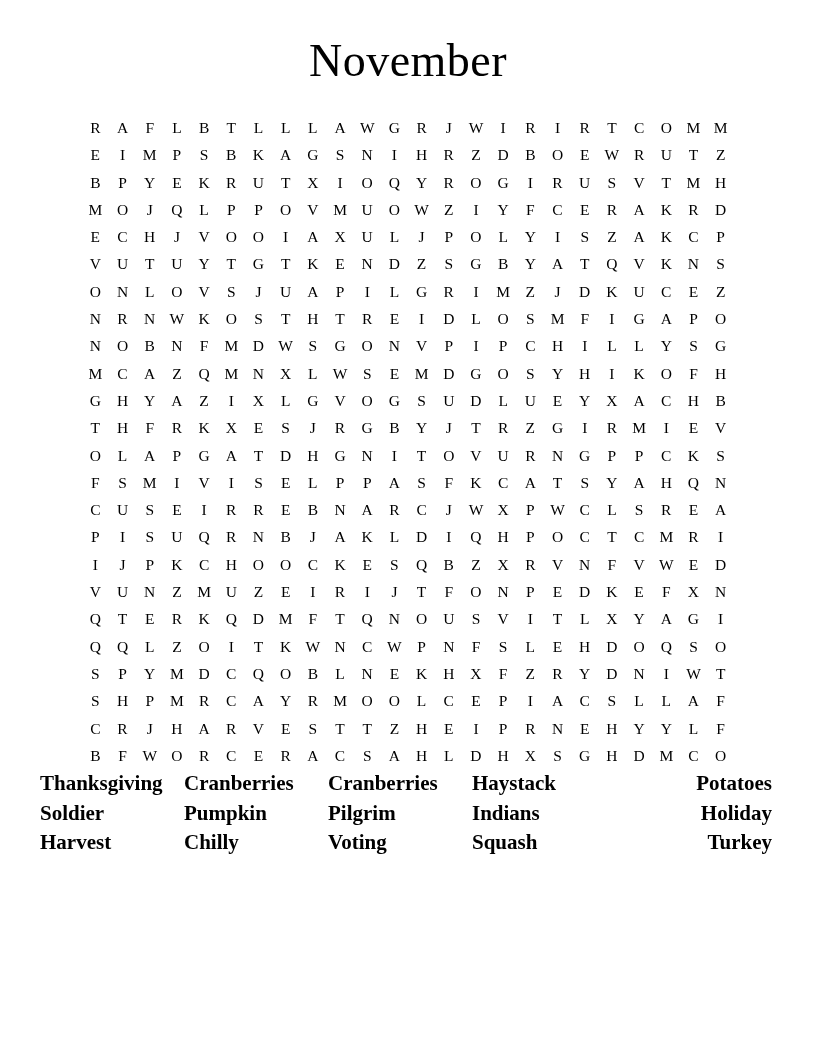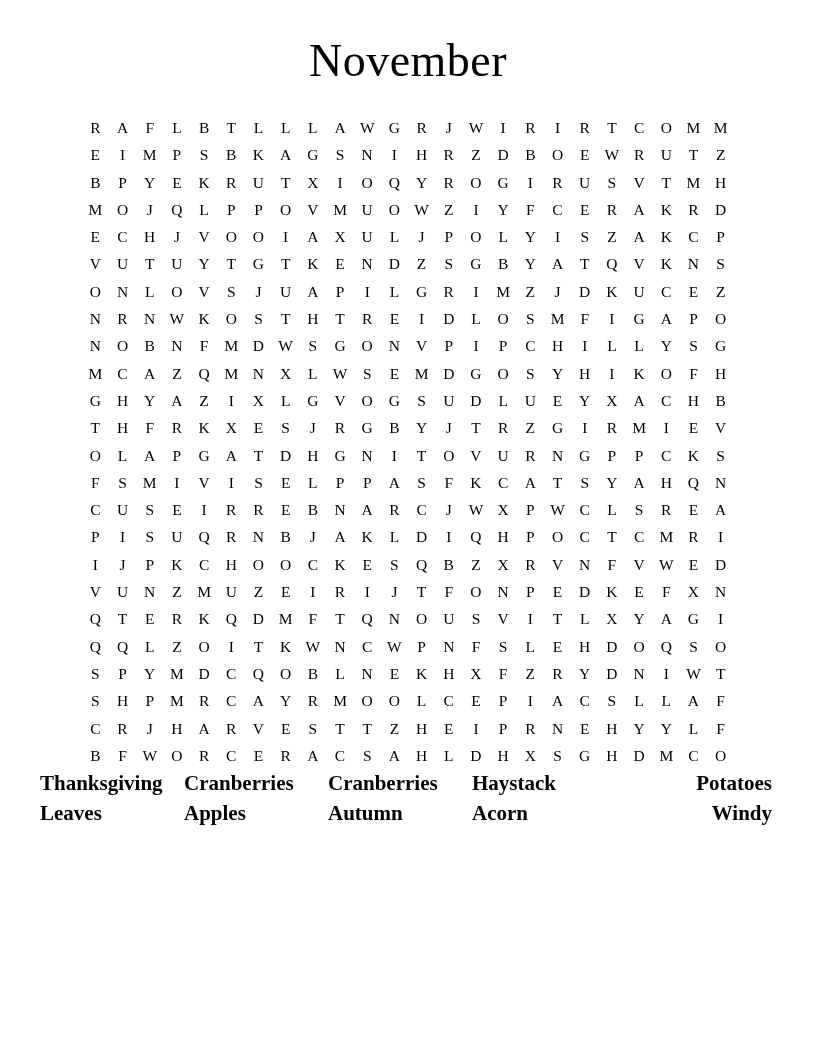--- a/index.html
+++ b/index.html
@@ -718,23 +718,30 @@
     <table class="word-list">
       <tbody>
           <tr>
             <td class="c0">Thanksgiving</td>
             <td class="c1">Cranberries</td>
             <td class="c2">Cranberries</td>
             <td class="c3">Haystack</td>
             <td class="c4">Potatoes</td>
           </tr>
           <tr>
-            <td class="c0">Leaves</td>
-            <td class="c1">Apples</td>
-            <td class="c2">Autumn</td>
-            <td class="c3">Acorn</td>
-            <td class="c4">Windy</td>
+            <td class="c0">Soldier</td>
+            <td class="c1">Pumpkin</td>
+            <td class="c2">Pilgrim</td>
+            <td class="c3">Indians</td>
+            <td class="c4">Holiday</td>
+          </tr>
+          <tr>
+            <td class="c0">Harvest</td>
+            <td class="c1">Chilly</td>
+            <td class="c2">Voting</td>
+            <td class="c3">Squash</td>
+            <td class="c4">Turkey</td>
           </tr>
         </tbody>
     </table>
   </div>
 
 </div>
 
 </body></html>

